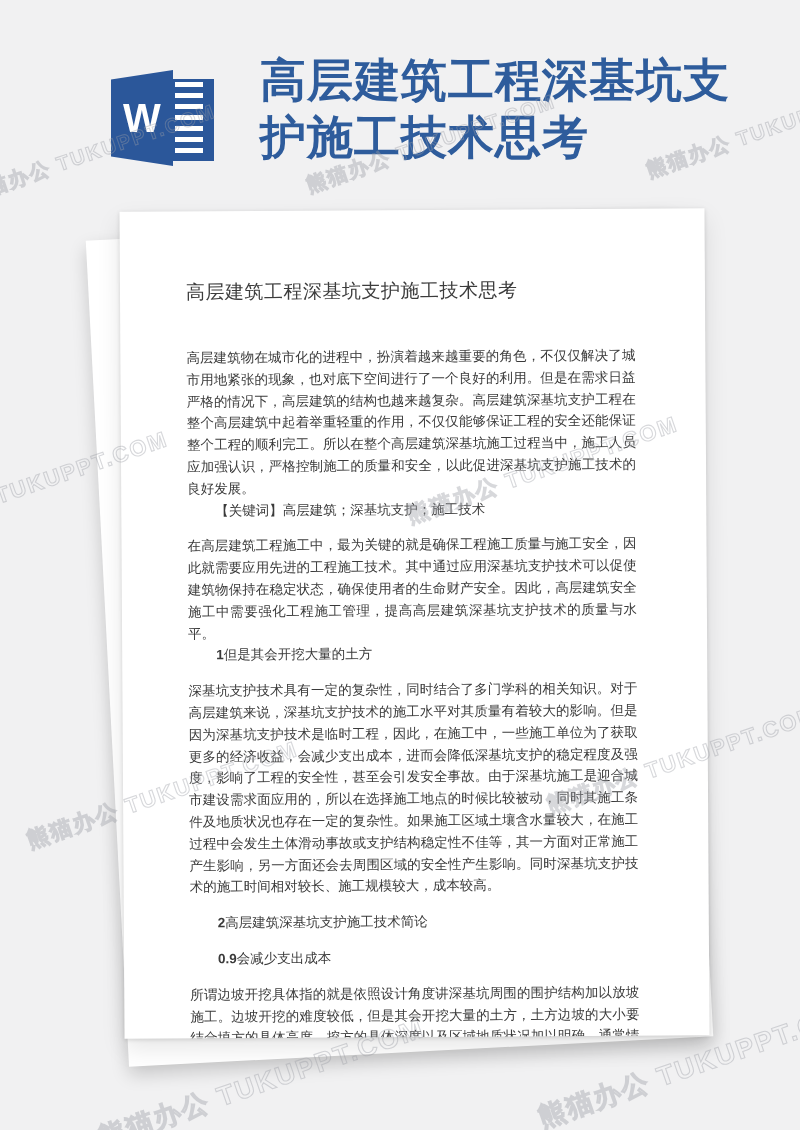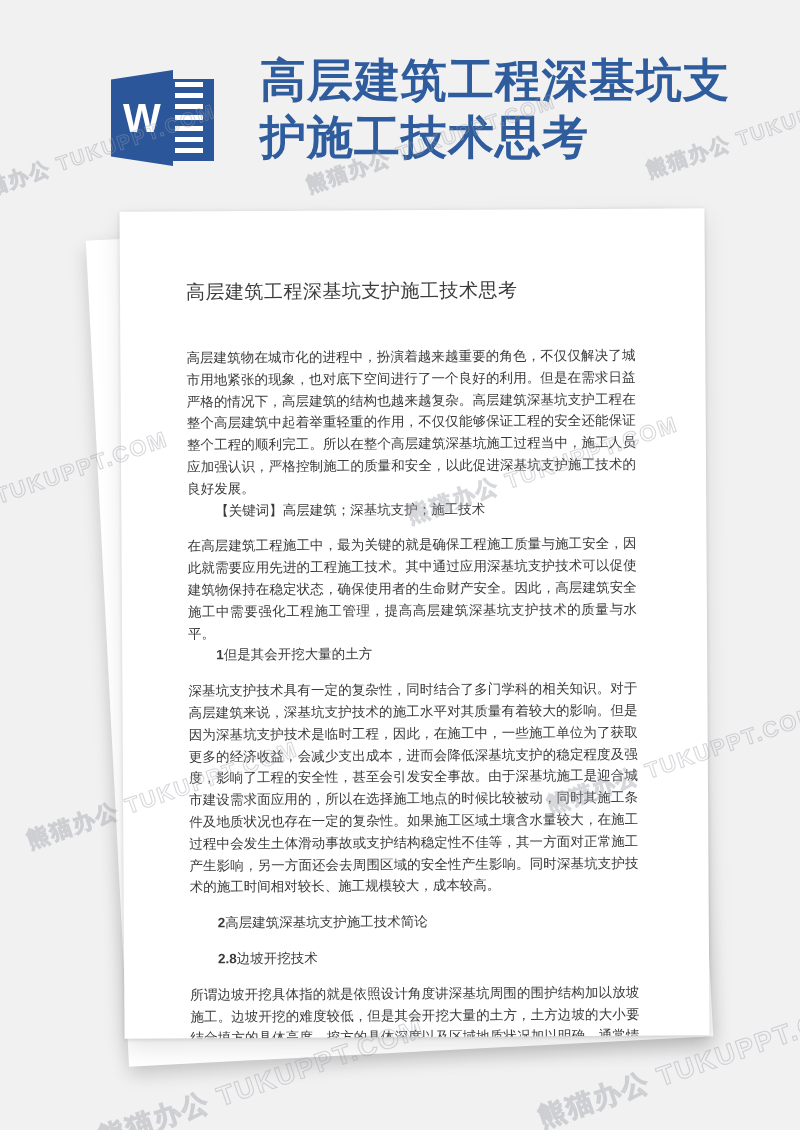--- a/index.html
+++ b/index.html
@@ -107,21 +107,21 @@
   <p class="indent">【关键词】高层建筑；深基坑支护；施工技术</p>
 
   <p class="tight">在高层建筑工程施工中，最为关键的就是确保工程施工质量与施工安全，因此就需要应用先进的工程施工技术。其中通过应用深基坑支护技术可以促使建筑物保持在稳定状态，确保使用者的生命财产安全。因此，高层建筑安全施工中需要强化工程施工管理，提高高层建筑深基坑支护技术的质量与水平。</p>
 
   <p class="indent"><span class="hnum">1</span><span>但是其会开挖大量的土方</span></p>
 
   <p>深基坑支护技术具有一定的复杂性，同时结合了多门学科的相关知识。对于高层建筑来说，深基坑支护技术的施工水平对其质量有着较大的影响。但是因为深基坑支护技术是临时工程，因此，在施工中，一些施工单位为了获取更多的经济收益，会减少支出成本，进而会降低深基坑支护的稳定程度及强度，影响了工程的安全性，甚至会引发安全事故。由于深基坑施工是迎合城市建设需求面应用的，所以在选择施工地点的时候比较被动，同时其施工条件及地质状况也存在一定的复杂性。如果施工区域土壤含水量较大，在施工过程中会发生土体滑动事故或支护结构稳定性不佳等，其一方面对正常施工产生影响，另一方面还会去周围区域的安全性产生影响。同时深基坑支护技术的施工时间相对较长、施工规模较大，成本较高。</p>
 
   <p class="indent"><span class="hnum">2</span><span>高层建筑深基坑支护施工技术简论</span></p>
 
-  <p class="indent"><span class="hnum">2.8</span><span>边坡开挖技术</span></p>
+  <p class="indent"><span class="hnum">0.9</span><span>会减少支出成本</span></p>
 
   <p>所谓边坡开挖具体指的就是依照设计角度讲深基坑周围的围护结构加以放坡施工。边坡开挖的难度较低，但是其会开挖大量的土方，土方边坡的大小要结合填方的具体高度、挖方的具体深度以及区域地质状况加以明确。通常情况下土方边坡包括阶梯型、折线型以及直线型。在边坡开挖的过程中，如果坡度较大</p>
 </div>
 
 <div class="wm-layer">
   <span class="wm small" style="left:-40px;  top:140px;">熊猫办公 TUKUPPT.COM</span>
   <span class="wm small" style="left:300px;  top:130px;">熊猫办公 TUKUPPT.COM</span>
   <span class="wm small" style="left:640px;  top:115px;">熊猫办公 TUKUPPT.COM</span>
   <span class="wm mid" style="left:-110px; top:470px;">熊猫办公 TUKUPPT.COM</span>
   <span class="wm mid" style="left:400px;  top:455px;">熊猫办公 TUKUPPT.COM</span>

